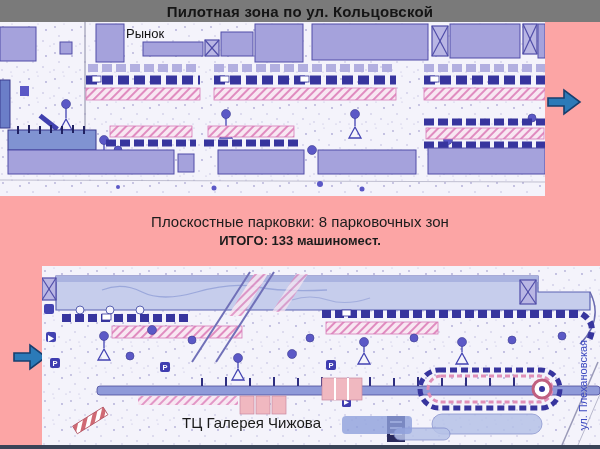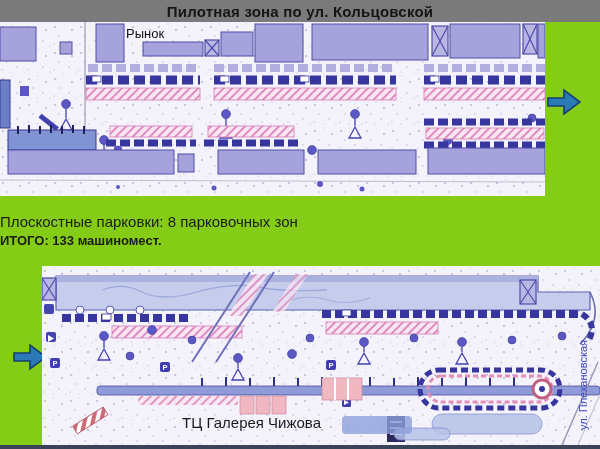--- a/index.html
+++ b/index.html
@@ -1,25 +1,25 @@
 <!DOCTYPE html>
 <html><head>
 <meta charset="utf-8">
 <style>
   html,body{margin:0;padding:0;background:#fff;}
   body{width:600px;height:449px;position:relative;overflow:hidden;
        font-family:"Liberation Sans","DejaVu Sans",sans-serif;}
-  .slide{position:absolute;inset:0;background:#84cc16;}
+  .slide{position:absolute;inset:0;background:#fca5a5;}
   .titlebar{position:absolute;left:0;top:0;width:600px;height:22px;background:#7a7a7a;
             display:flex;align-items:center;justify-content:center;}
   .titlebar .t{font-size:15px;font-weight:bold;color:#151515;letter-spacing:.2px;}
   .map{position:absolute;display:block;}
   #topMap{left:0;top:22px;}
   #bottomMap{left:42px;top:266px;}
-  .summary{position:absolute;left:0;top:212px;width:600px;text-align:left;color:#1c1c1c;}
+  .summary{position:absolute;left:0;top:212px;width:600px;text-align:center;color:#1c1c1c;}
   .summary .l1{font-size:15px;line-height:19px;}
   .summary .l2{font-size:13px;line-height:19px;font-weight:bold;}
   .arrow{position:absolute;}
   #arrowTop{left:546px;top:88px;}
   #arrowBottom{left:12px;top:342px;}
   .bottom-border{position:absolute;left:0;top:445px;width:600px;height:4px;background:#3a4458;}
 </style>
 </head>
 <body>
 

